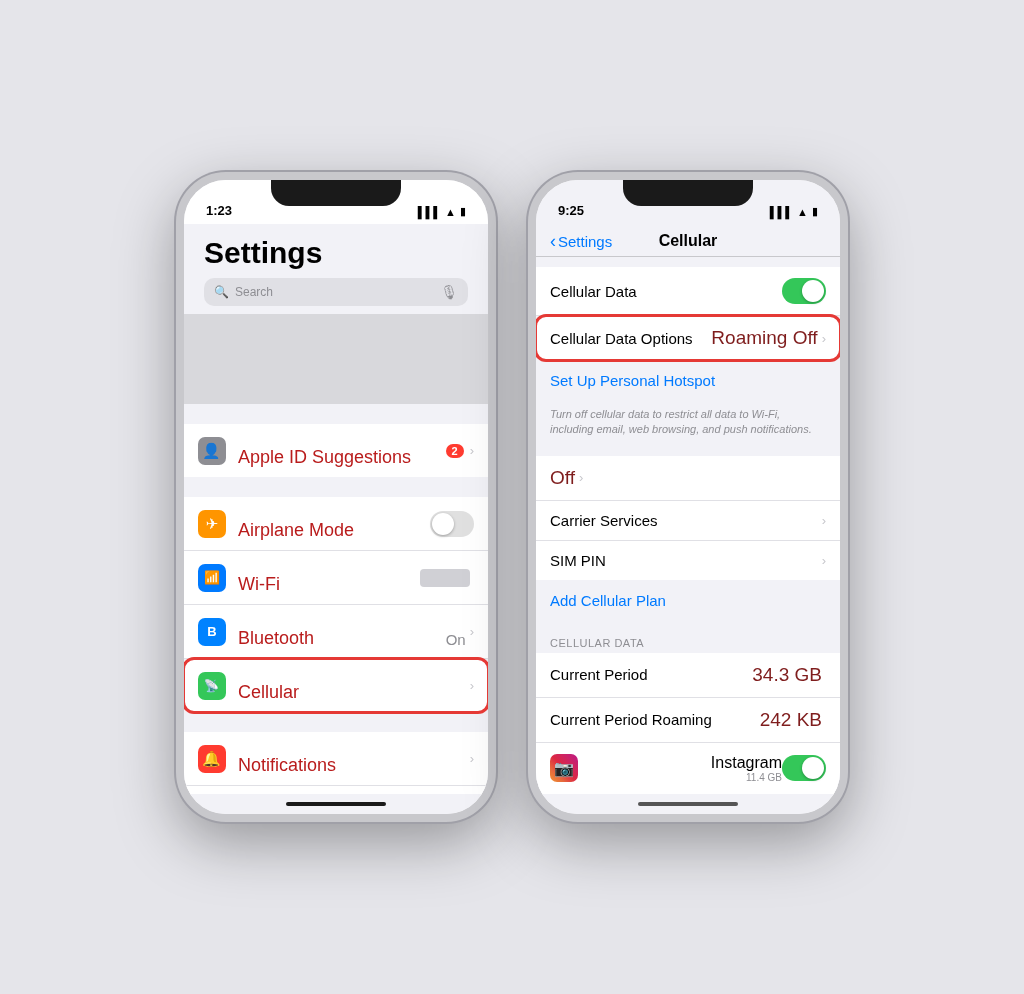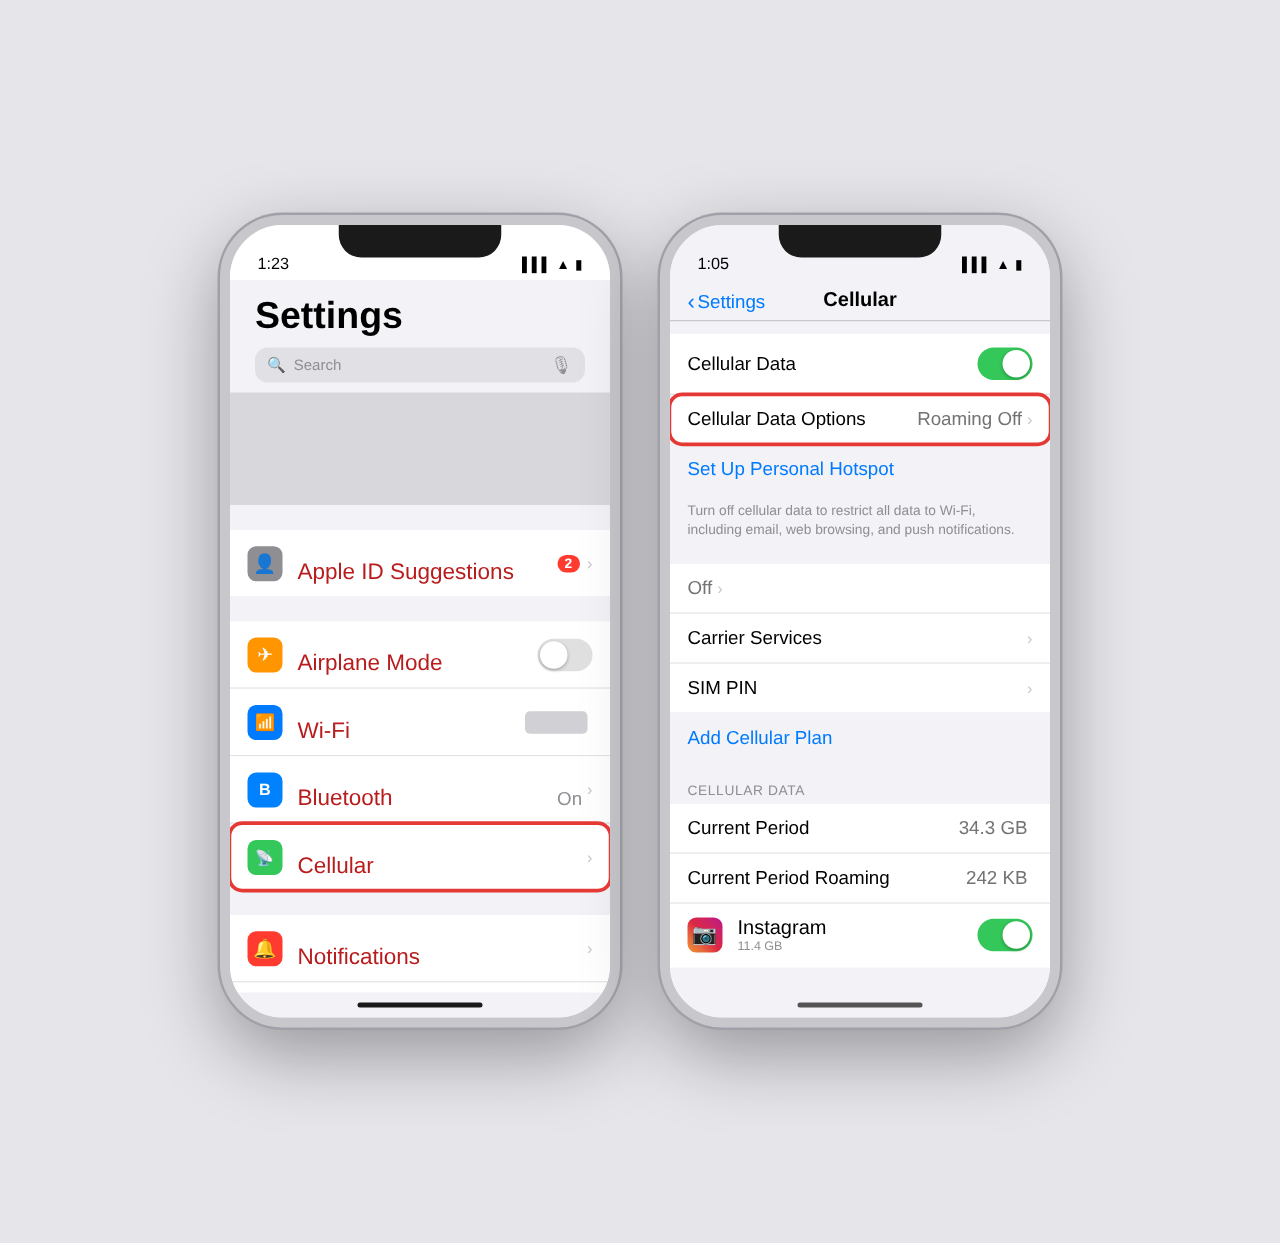--- a/index.html
+++ b/index.html
@@ -49,21 +49,21 @@
       justify-content: space-between;
       padding: 0 22px 6px;
       background: white;
       flex-shrink: 0;
       position: relative;
       z-index: 5;
     }
 
     .status-time {
       font-size: 13px;
-      font-weight: 400;
+      font-weight: 700;
       color: #000;
     }
     .status-icons {
       display: flex;
       align-items: center;
       gap: 4px;
     }
     .status-icons span {
       font-size: 11px;
       color: #000;
@@ -269,22 +269,22 @@
       border-bottom: 0.5px solid #e0e0e5;
     }
     .cell-item:last-child { border-bottom: none; }
 
     .cell-label {
       flex: 1;
       font-size: 15px;
       color: #000;
     }
     .cell-value {
-      font-size: 15px;
-      color: #737373;
+      font-size: 19px;
+      color: #7f1d1d;
       margin-right: 4px;
     }
 
     .toggle-on {
       width: 44px;
       height: 26px;
       border-radius: 13px;
       background: #34c759;
       position: relative;
       flex-shrink: 0;
@@ -317,20 +317,21 @@
       background: #f2f2f7;
       display: block;
     }
 
     .description-text {
       font-size: 11px;
       color: #8e8e93;
       padding: 6px 14px 8px;
       background: #f2f2f7;
       line-height: 1.4;
+      font-style: italic;
     }
 
     .app-icon {
       width: 28px;
       height: 28px;
       border-radius: 7px;
       margin-right: 12px;
       flex-shrink: 0;
       overflow: hidden;
       display: flex;
@@ -344,20 +345,21 @@
 
     .item-sublabel {
       font-size: 10px;
       color: #8e8e93;
     }
 
     .item-label-stack {
       flex: 1;
       display: flex;
       flex-direction: column;
+      align-items: flex-end;
     }
 
     .placeholder-block {
       height: 90px;
       background: #d8d8dc;
       margin: 0;
     }
 
     .status-bar-white { background: white; }
   </style>
@@ -455,21 +457,21 @@
 
   <div class="home-indicator" style="background:#f2f2f7;">
     <div class="home-bar"></div>
   </div>
 </div>
 
 <div class="phone">
   <div class="notch"></div>
 
   <div class="status-bar" style="background:#f2f2f7;">
-    <span class="status-time">1:05</span>
+    <span class="status-time">9:25</span>
     <div class="status-icons">
       <span>▌▌▌</span>
       <span>▲</span>
       <span>▮</span>
     </div>
   </div>
 
   <div class="nav-bar">
     <div class="nav-back">
       <span class="chevron-left">‹</span>

